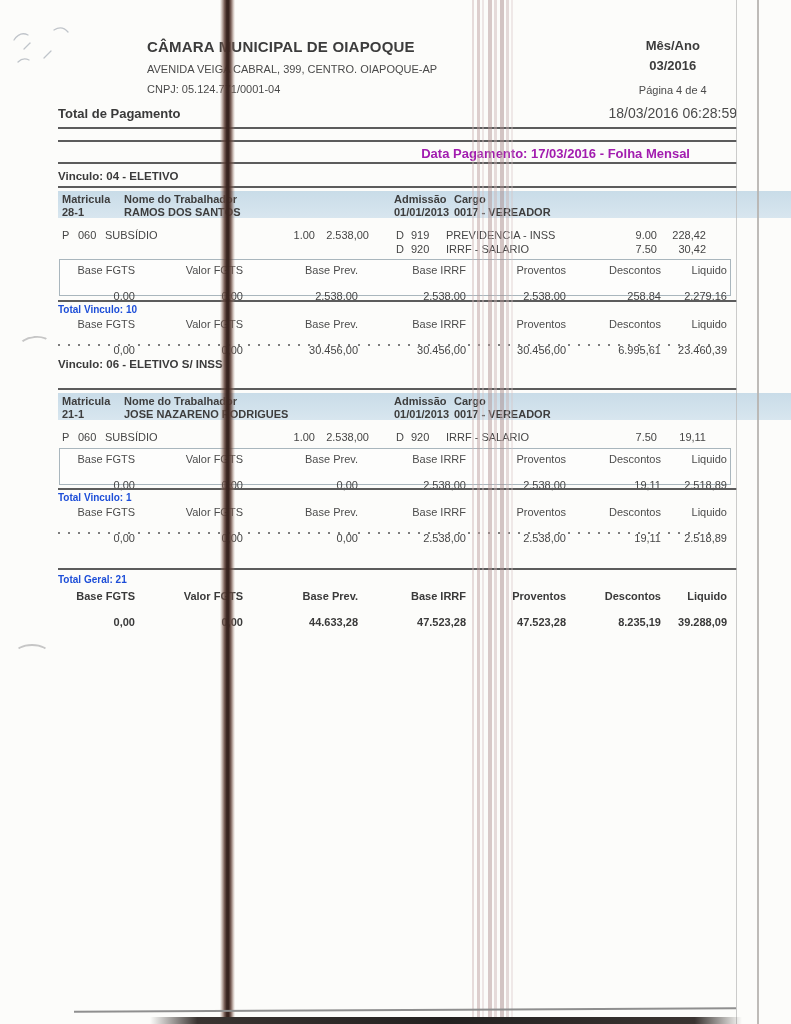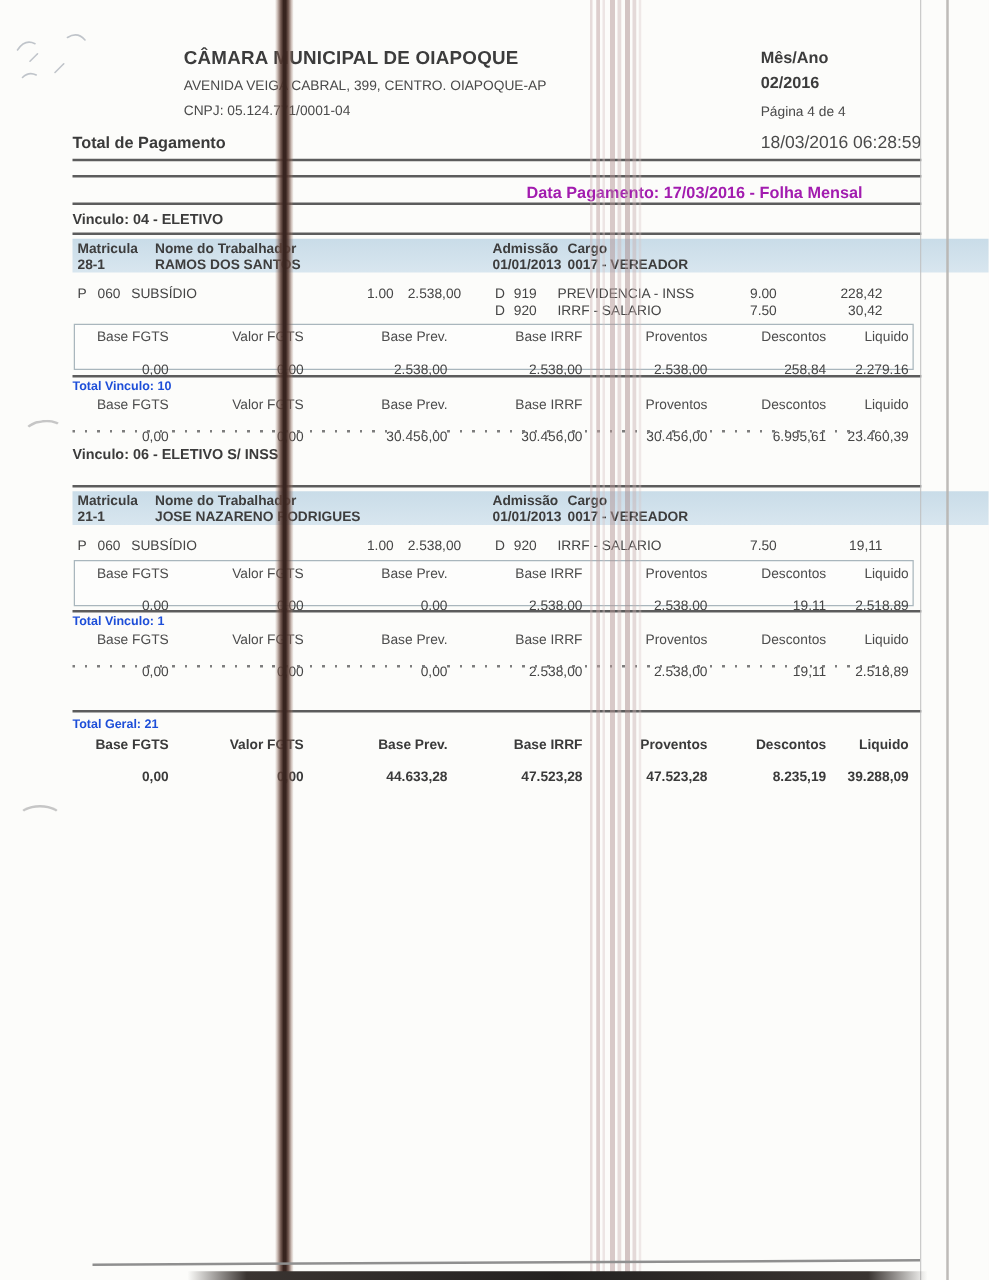--- a/index.html
+++ b/index.html
@@ -3,21 +3,21 @@
 <meta charset="utf-8">
 <style>
   html,body{margin:0;padding:0}
   body{width:791px;height:1024px;background:#fbfaf8;font-family:"Liberation Sans",sans-serif;overflow:hidden}
   .page{position:relative;width:791px;height:1024px;background:#fcfcfa;color:#474747;overflow:hidden}
 
   
   .org-block{position:absolute;left:147px;top:38px}
   .org-name{font-size:15px;font-weight:bold;color:#3c3c3c;letter-spacing:.2px}
   .org-line{font-size:11px;margin-top:8px;color:#4a4a4a}
-  .meta-block{position:absolute;right:54px;top:38px;text-align:left}
+  .meta-block{position:absolute;right:54px;top:38px;text-align:center}
   .meta-label{font-size:13px;font-weight:bold;color:#3c3c3c}
   .meta-value{font-size:13px;font-weight:bold;color:#3c3c3c;margin-top:5px}
   .meta-page{font-size:11px;color:#4a4a4a;margin-top:11px}
   .meta-time{font-size:14px;color:#4a4a4a;margin-top:9px}
   .doc-title{position:absolute;left:58px;top:106px;font-size:13px;font-weight:bold;color:#3a3a3a}
 
   
   .rule{position:absolute;left:58px;width:679px;background:#5c5c5c}
   .r2{height:2px}
   .dotted{position:absolute;left:58px;width:658px;height:2px;
@@ -38,21 +38,21 @@
   .band .bh{white-space:nowrap}
   .band .bv{white-space:nowrap;margin-top:1px}
 
   
   .dline{position:absolute;left:0;right:0;height:14px;font-size:11px;color:#454545}
   .dline span{position:absolute;top:0;white-space:nowrap}
   .p-type{left:62px}.p-code{left:78px}.p-desc{left:105px}
   .p-ref{left:253px;width:62px;text-align:right}
   .p-val{left:312px;width:57px;text-align:right}
   .d-type{left:396px}.d-code{left:411px}.d-desc{left:446px}
-  .d-ref{left:600px;width:57px;text-align:left}
+  .d-ref{left:600px;width:57px;text-align:right}
   .d-val{left:640px;width:66px;text-align:right}
 
   
   .mbox{position:absolute;left:59px;width:672px;height:37px;box-sizing:border-box;
         border:1px solid #a9b6bd;padding:4px 0 0 0;background:rgba(255,255,255,.35)}
   .mrow{display:grid;grid-template-columns:75px 108px 115px 108px 100px 95px 66px}
   .mrow-abs{position:absolute;left:60px;width:670px}
   .mcell{text-align:right}
   .mh{font-size:11px;color:#4c4c4c;white-space:nowrap}
   .mv{font-size:11px;color:#454545;margin-top:14px;white-space:nowrap}
@@ -90,21 +90,21 @@
 <div class="page">
 
   <div class="org-block">
     <div class="org-name">CÂMARA MUNICIPAL DE OIAPOQUE</div>
     <div class="org-line">AVENIDA VEIGA CABRAL, 399,  CENTRO. OIAPOQUE-AP</div>
     <div class="org-line">CNPJ: 05.124.771/0001-04</div>
   </div>
 
   <div class="meta-block">
     <div class="meta-label">Mês/Ano</div>
-    <div class="meta-value">02/2016</div>
+    <div class="meta-value">03/2016</div>
     <div class="meta-page">Página 4 de 4</div>
     <div class="meta-time">18/03/2016 06:28:59</div>
   </div>
 
   <div class="doc-title">Total de Pagamento</div>
   <div class="rule r2" style="top:127px"></div>
 
   <div class="banner">
     <div class="banner-text">Data Pagamento: 17/03/2016 - Folha Mensal</div>
   </div>

